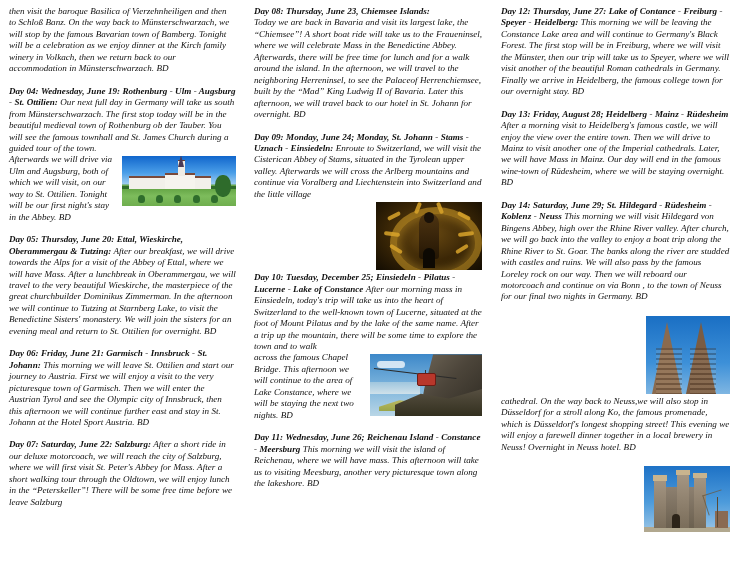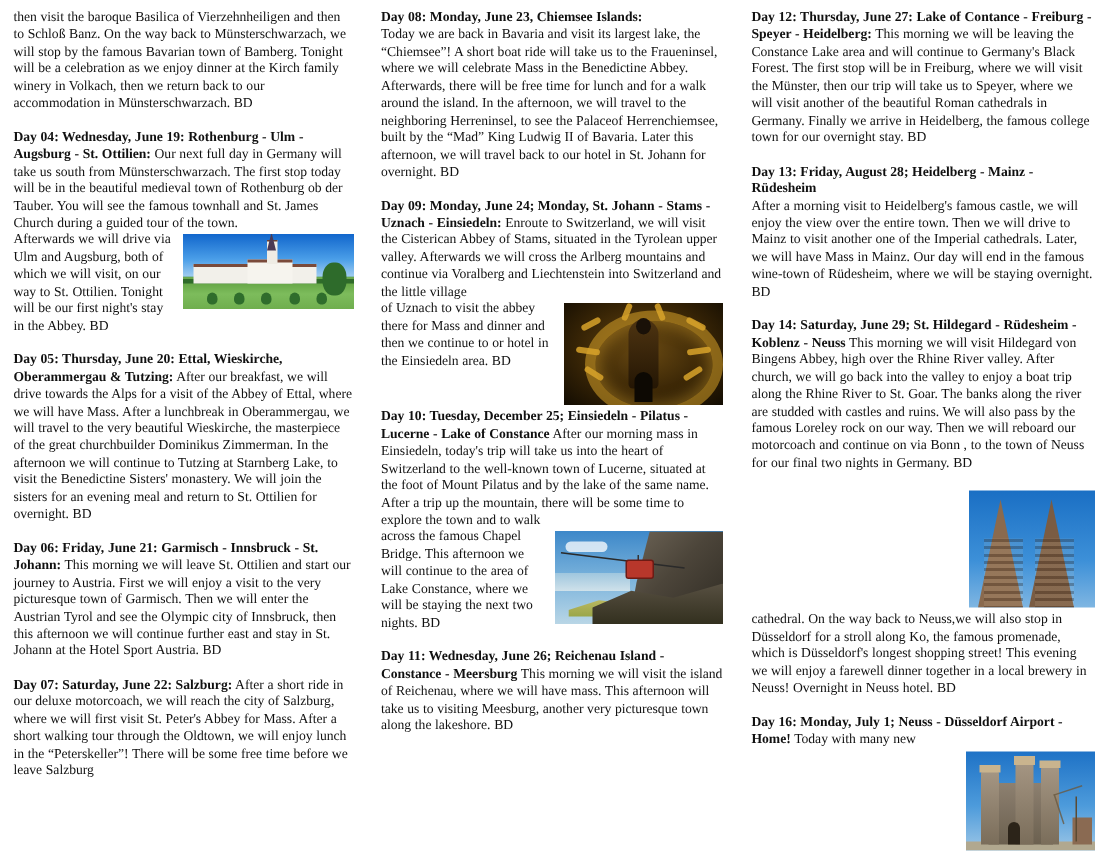--- a/index.html
+++ b/index.html
@@ -36,20 +36,21 @@
   .col-2 { width: 246px; }
   .col-3 { width: 245px; padding-left: 10px; padding-right: 6px; }
 
   p {
     margin: 0;
     font-size: 9.1px;
     line-height: 11.45px;
     text-align: left;
     letter-spacing: -0.02px;
     word-spacing: 0.2px;
+    font-style: italic;
   }
   .para { margin-bottom: 11px; }
   .tight { margin-bottom: 0; }
   b, .bold { font-weight: bold; }
 
   
   .img-wrap-right {
     float: right;
     margin: 2px 0 2px 5px;
   }
@@ -317,21 +318,21 @@
       <p class="para">
         <b>Day 07: Saturday, June 22: Salzburg:</b><span>   After a short ride in our deluxe motorcoach, we will reach the city of Salzburg, where we will first visit St. Peter's Abbey for Mass.  After a short walking tour through the Oldtown, we will enjoy lunch in the “Peterskeller”!  There will be some free time before we leave Salzburg</span>
       </p>
 
     </div>
 
     <div class="col col-2">
 
 
       <p class="para">
-        <b>Day 08: Monday, June 23, Chiemsee Islands:</b><br>
+        <b>Day 08: Thursday, June 23, Chiemsee Islands:</b><br>
         <span>Today we are back in Bavaria and visit its largest lake, the “Chiemsee”!  A short boat ride will take us to the Fraueninsel, where we will celebrate Mass in the Benedictine Abbey.  Afterwards, there will be free time for lunch and for a walk around the island.  In the afternoon, we will travel to the neighboring Herreninsel, to see the Palaceof Herrenchiemsee, built by the “Mad” King Ludwig II of Bavaria.  Later this afternoon, we will travel back to our hotel in St. Johann for overnight.  BD</span>
       </p>
 
       <p class="tight">
         <b>Day 09: Monday, June 24; Monday, St. Johann - Stams -Uznach - Einsiedeln:</b><span>  Enroute to Switzerland, we will visit the Cisterican Abbey of Stams, situated in the Tyrolean upper valley.  Afterwards we will cross the Arlberg mountains and continue via Voralberg and Liechtenstein into Switzerland and the little village</span>
       </p>
 
       <div class="clearfix">
         <div class="img-wrap-right">
           <div class="photo photo-madonna">
@@ -342,21 +343,20 @@
             <div class="ray" style="right:10%;top:18%;width:14px;height:4px;transform:rotate(28deg)"></div>
             <div class="ray" style="right:8%;top:44%;width:16px;height:4px;transform:rotate(-8deg)"></div>
             <div class="ray" style="right:12%;top:66%;width:14px;height:4px;transform:rotate(-32deg)"></div>
             <div class="ray" style="left:34%;top:6%;width:12px;height:4px;transform:rotate(-68deg)"></div>
             <div class="ray" style="right:34%;top:6%;width:12px;height:4px;transform:rotate(68deg)"></div>
             <div class="figure"></div>
             <div class="head"></div>
             <div class="dark-base"></div>
           </div>
         </div>
-        <p class="para">of Uznach to visit the abbey there for Mass and dinner and then we continue to or hotel in the Einsiedeln area.  BD</p>
       </div>
 
       <p class="tight">
         <b>Day 10: Tuesday, December 25; Einsiedeln - Pilatus -Lucerne - Lake of Constance</b><span>    After  our morning mass in Einsiedeln, today's trip will take us into the heart of  Switzerland to the well-known town of Lucerne, situated at the foot of Mount Pilatus and by the lake of the same name.  After a trip up the mountain, there will be some time to explore the town and to walk</span>
       </p>
 
       <div class="clearfix">
         <div class="img-wrap-right">
           <div class="photo photo-cable">
             <div class="water"></div>
@@ -399,23 +399,20 @@
             <div class="spire left"></div>
             <div class="spire right"></div>
             <div class="spire-detail left"></div>
             <div class="spire-detail right"></div>
           </div>
         </div>
       </div>
 
       <p class="para">cathedral.  On the way back to Neuss,we will also stop in Düsseldorf for a stroll along Ko, the famous promenade, which is Düsseldorf's longest shopping street!  This evening we will enjoy a farewell dinner together in a local brewery in Neuss!  Overnight in Neuss hotel.  BD</p>
 
-      <p class="tight">
-        <b>Day 16: Monday, July 1; Neuss - Düsseldorf Airport - Home!</b><span>    Today with many new</span>
-      </p>
 
       <div class="clearfix">
         <div class="img-wrap-right">
           <div class="photo photo-castle">
             <div class="ground"></div>
             <div class="keep"></div>
             <div class="twr t1"></div>
             <div class="twr t2"></div>
             <div class="twr t3"></div>
             <div class="roof r1"></div>

